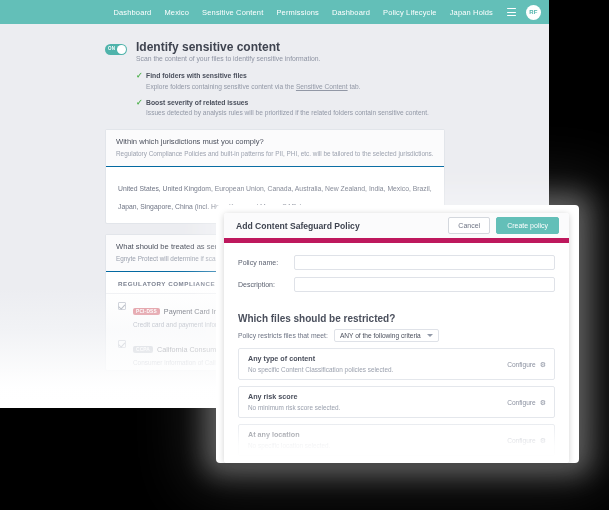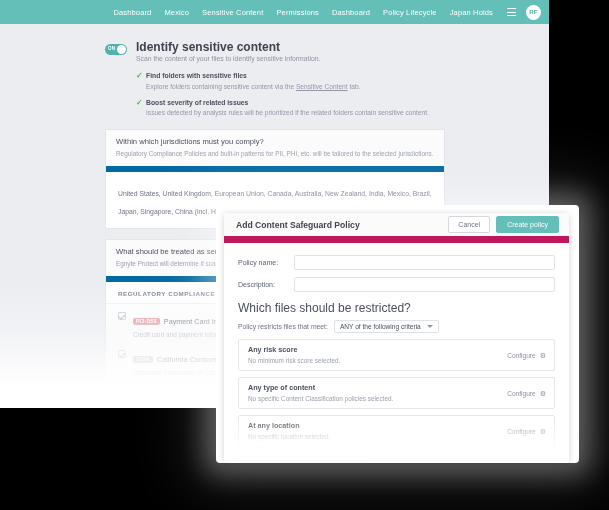--- a/index.html
+++ b/index.html
@@ -110,21 +110,21 @@
     margin:12px 0 0 105px;
     width:340px;
     background:#ffffff;
     border:1px solid #e2e5ea;
     border-radius:2px;
     box-sizing:border-box;
   }
   .card-head{
     padding:7px 10px 8px 10px;
     background:#fbfbfc;
-    border-bottom:6px solid #0369a1;
+    border-bottom:1px solid #0369a1;
   }
   .card-head h3{
     margin:0;font-size:7.6px;font-weight:normal;color:#4a4f5c;line-height:10px;
   }
   .card-head p{
     margin:2px 0 0 0;font-size:6.4px;color:#9ba1ae;line-height:9px;
   }
   .card-body{padding:10px 12px 10px 12px;}
   .juris-value{
     font-size:6.8px;color:#6e7484;line-height:11px;
@@ -196,21 +196,21 @@
   }
   #modal::after{ 
     content:"";
     position:absolute;left:0;right:0;bottom:0;height:46px;
     background:linear-gradient(to bottom, rgba(255,255,255,0) 0%, rgba(255,255,255,.9) 62%, #fff 100%);
     pointer-events:none;z-index:5;
   }
   .modal-head{
     height:30px;
     background:#fbfbfc;
-    border-bottom:7px solid #be185d;
+    border-bottom:5px solid #be185d;
     display:flex;align-items:center;
     padding:0 10px 0 12px;
     box-sizing:border-box;
   }
   .modal-title{
     font-size:8.6px;font-weight:bold;color:#3f4450;flex:1;
   }
   .btn{
     font-size:7px;border-radius:2px;padding:4px 9px;cursor:pointer;
     border:1px solid #d4d8de;background:#fff;color:#6e7484;
@@ -227,21 +227,21 @@
   .field-input{
     flex:1;height:13px;border:1px solid #dfe2e8;border-radius:2px;
     background:#fff;
   }
   .field-input input{
     width:100%;height:100%;border:0;outline:0;background:transparent;
     font-size:7px;color:#4a4f5c;padding:0 4px;box-sizing:border-box;
     font-family:"Liberation Sans", sans-serif;
   }
 
-  .q-title{font-size:12px;font-weight:normal;color:#4a4f5c;margin-top:9px;}
+  .q-title{font-size:10px;font-weight:bold;color:#4a4f5c;margin-top:21px;}
   .crit-row{display:flex;align-items:center;margin-top:5px;}
   .crit-label{font-size:6.8px;color:#6e7484;}
   .select{
     margin-left:6px;
     border:1px solid #dfe2e8;border-radius:2px;background:#fff;
     padding:2px 5px;font-size:6.6px;color:#4a4f5c;
     display:flex;align-items:center;cursor:pointer;
   }
   .select .caret{margin-left:6px;}
 
@@ -379,33 +379,33 @@
     <div class="crit-row">
       <span class="crit-label">Policy restricts files that meet:</span>
       <span class="select">
           <span>ANY of the following criteria</span>
           <span class="caret"></span>
         </span>
     </div>
 
     <div class="crit-card">
       <div class="crit-main">
-        <div class="crit-name">Any risk score</div>
-        <div class="crit-sub">No minimum risk score selected.</div>
+        <div class="crit-name">Any type of content</div>
+        <div class="crit-sub">No specific Content Classification policies selected.</div>
       </div>
       <div class="configure">
           <span>Configure</span>
           <span class="gear">⚙</span>
         </div>
     </div>
 
     <div class="crit-card">
       <div class="crit-main">
-        <div class="crit-name">Any type of content</div>
-        <div class="crit-sub">No specific Content Classification policies selected.</div>
+        <div class="crit-name">Any risk score</div>
+        <div class="crit-sub">No minimum risk score selected.</div>
       </div>
       <div class="configure">
           <span>Configure</span>
           <span class="gear">⚙</span>
         </div>
     </div>
 
     <div class="crit-card">
       <div class="crit-main">
         <div class="crit-name">At any location</div>

